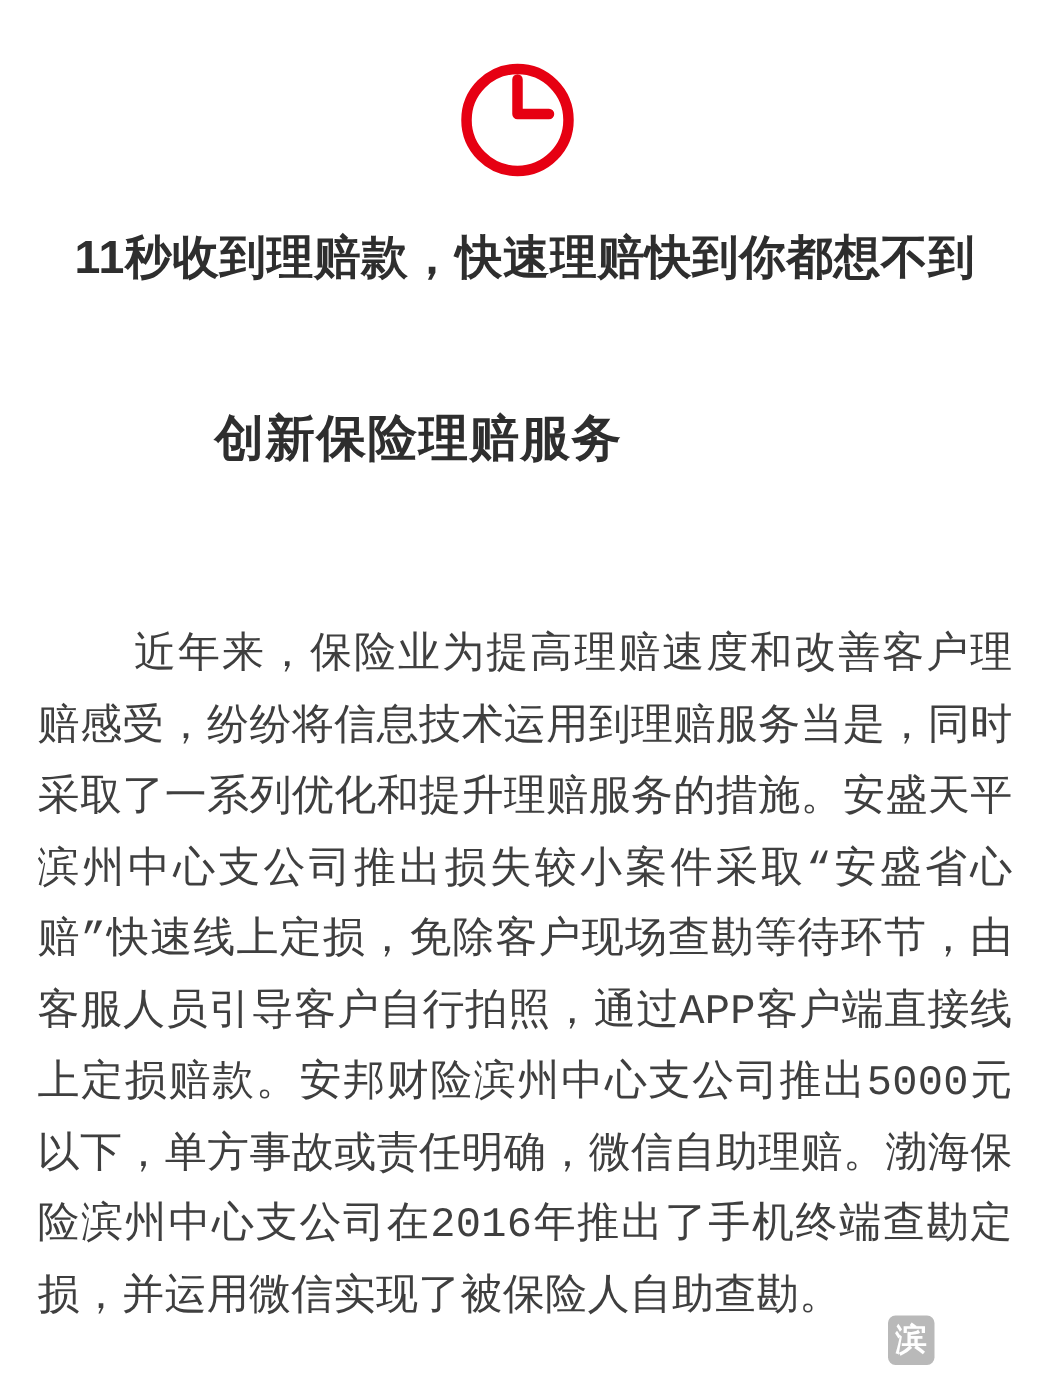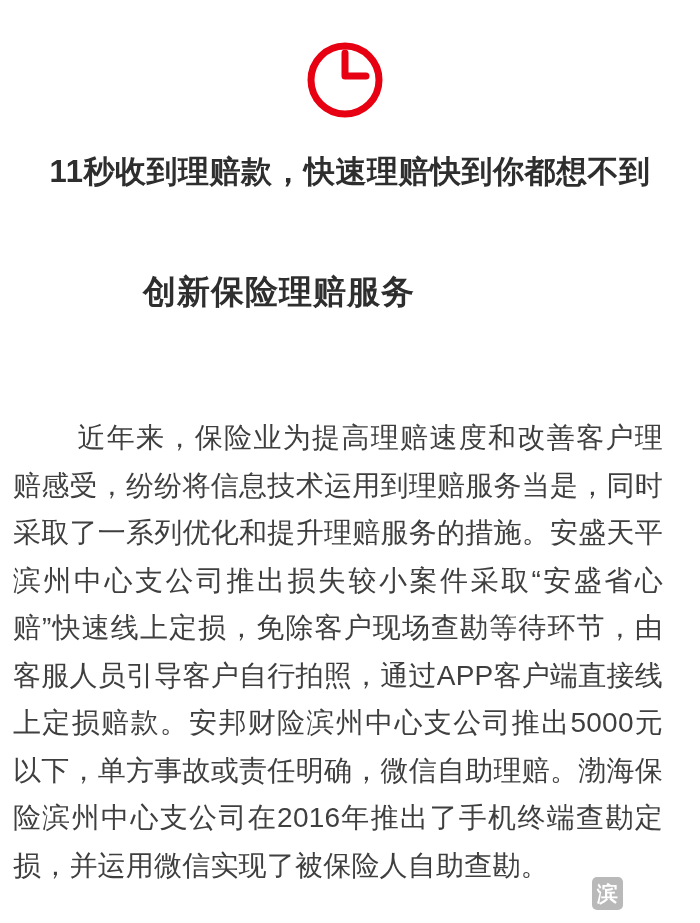--- a/index.html
+++ b/index.html
@@ -49,29 +49,30 @@
     text-align: center;
     font-size: 33px;
     line-height: 47px;
     font-weight: bold;
     color: #2e2e2e;
     letter-spacing: 1px;
   }
   .body-text {
     position: absolute;
     top: 414px;
-    left: 13px;
+    left: 25px;
     width: 650px;
     margin: 0;
     font-size: 28px;
     line-height: 47.5px;
     color: #3f3f3f;
     text-align: justify;
     text-indent: 2.3em;
     letter-spacing: 0.2px;
+    font-family: Liberation Mono, monospace;
   }
   .watermark {
     position: absolute;
     left: 592px;
     top: 877px;
     width: 31px;
     height: 33px;
     background: #b9b9b9;
     border-radius: 5px;
     display: flex;

